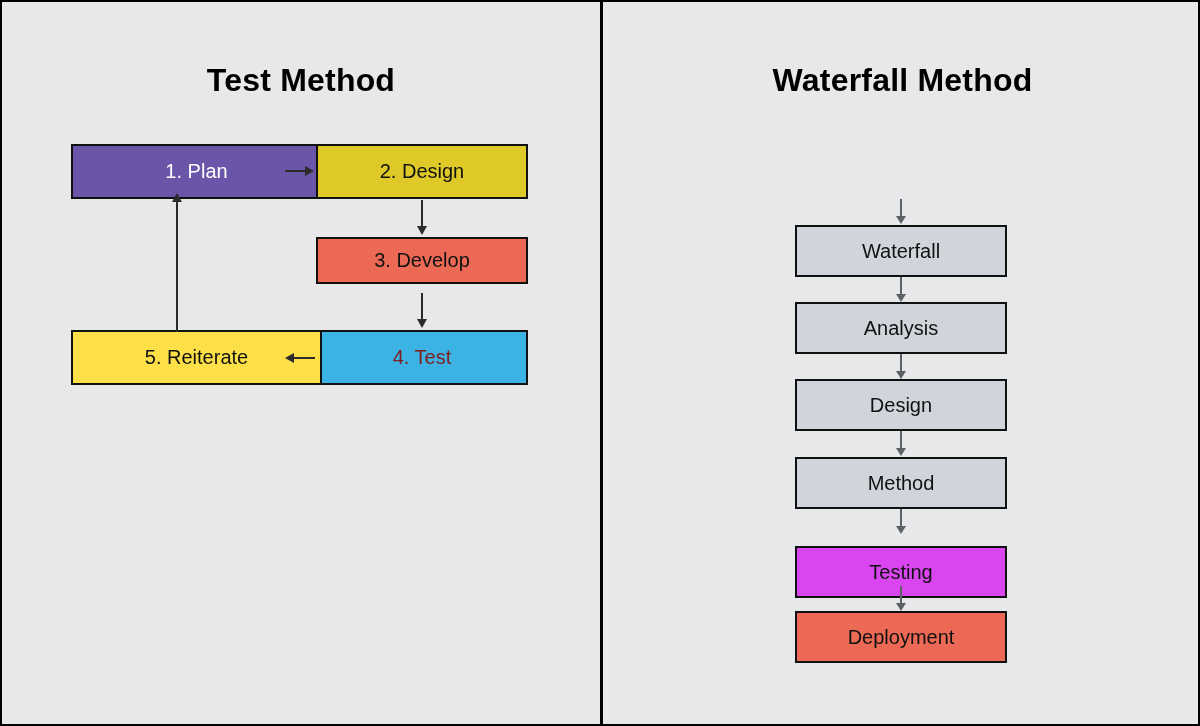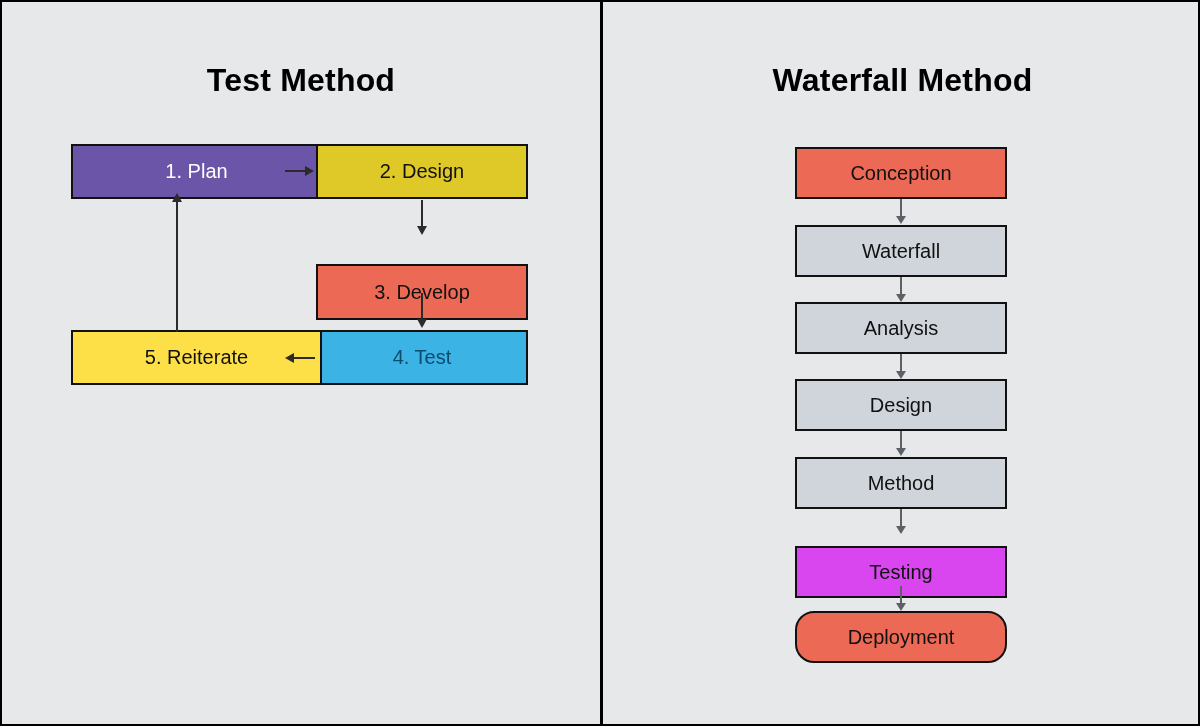--- a/index.html
+++ b/index.html
@@ -61,21 +61,21 @@
     color: #111111;
     white-space: nowrap;
   }
 
   
   .agile-left  { left: 69px;  width: 251px; }
   .agile-right { left: 314px; width: 212px; }
 
   .n-plan      { top: 142px; height: 55px; }
   .n-design    { top: 142px; height: 55px; }
-  .n-develop   { top: 235px; height: 56px; margin-top: 27px; }
+  .n-develop   { top: 235px; height: 47px; }
   .n-test      { top: 328px; height: 55px; }
   .n-reiterate { top: 328px; height: 55px; }
 
   
   .wf { left: 793px; width: 212px; height: 52px; }
   .wf-0 { top: 145px; }
   .wf-1 { top: 223px; }
   .wf-2 { top: 300px; }
   .wf-3 { top: 377px; }
   .wf-4 { top: 455px; }
@@ -170,21 +170,21 @@
   </div>
 
   <div class="node agile-right n-design" style="background: rgb(222, 201, 40); color: rgb(17, 17, 17);">
     <span>2. Design</span>
   </div>
 
   <div class="node agile-right n-develop" style="background: rgb(236, 106, 85); color: rgb(17, 17, 17);">
     <span>3. Develop</span>
   </div>
 
-  <div class="node agile-right n-test" style="background: rgb(59, 179, 228); color: #0c4a6e;">
+  <div class="node agile-right n-test" style="background: rgb(59, 179, 228); color: #7f1d1d;">
     <span>4. Test</span>
   </div>
 
   <div class="node agile-left n-reiterate" style="background: #fde047; color: rgb(17, 17, 17);">
     <span>5. Reiterate</span>
   </div>
 
   <div class="conn conn-h a-plan-design-line" style="background: rgb(43, 43, 43);"></div>
   <div class="arrowhead ah-right a-plan-design-head"></div>
 
@@ -199,39 +199,36 @@
 
   <div class="conn conn-v a-reiterate-plan-line" style="background: rgb(43, 43, 43);"></div>
   <div class="arrowhead ah-up a-reiterate-plan-head"></div>
 
   <div class="divider" style="background: rgb(0, 0, 0);"></div>
 
   <div class="panel panel-waterfall">
     <div class="panel-title">Waterfall Method</div>
   </div>
 
-  <div class="node wf wf-0" style="background: rgb(236, 106, 85); color: rgb(17, 17, 17);">
-    <span>Conception</span>
-  </div>
   <div class="node wf wf-1" style="background: rgb(207, 213, 218); color: rgb(17, 17, 17);">
     <span>Waterfall</span>
   </div>
   <div class="node wf wf-3" style="background: rgb(207, 213, 218); color: rgb(17, 17, 17);">
     <span>Design</span>
   </div>
   <div class="node wf wf-2" style="background: rgb(207, 213, 218); color: rgb(17, 17, 17);">
     <span>Analysis</span>
   </div>
   <div class="node wf wf-4" style="background: rgb(207, 213, 218); color: rgb(17, 17, 17);">
     <span>Method</span>
   </div>
   <div class="node wf wf-5" style="background: #d946ef; color: rgb(17, 17, 17); margin-top: 12px;">
     <span>Testing</span>
   </div>
-  <div class="node wf wf-6" style="background: rgb(236, 106, 85); color: rgb(17, 17, 17); border-radius: 19px;">
+  <div class="node wf wf-6" style="background: rgb(236, 106, 85); color: rgb(17, 17, 17);">
     <span>Deployment</span>
   </div>
 
   <div class="wconn wc-0" style="background: rgb(93, 97, 102);"></div>
   <div class="whead wh-0"></div>
   <div class="wconn wc-1" style="background: rgb(93, 97, 102);"></div>
   <div class="whead wh-1"></div>
   <div class="wconn wc-2" style="background: rgb(93, 97, 102);"></div>
   <div class="whead wh-2"></div>
   <div class="wconn wc-3" style="background: rgb(93, 97, 102);"></div>

